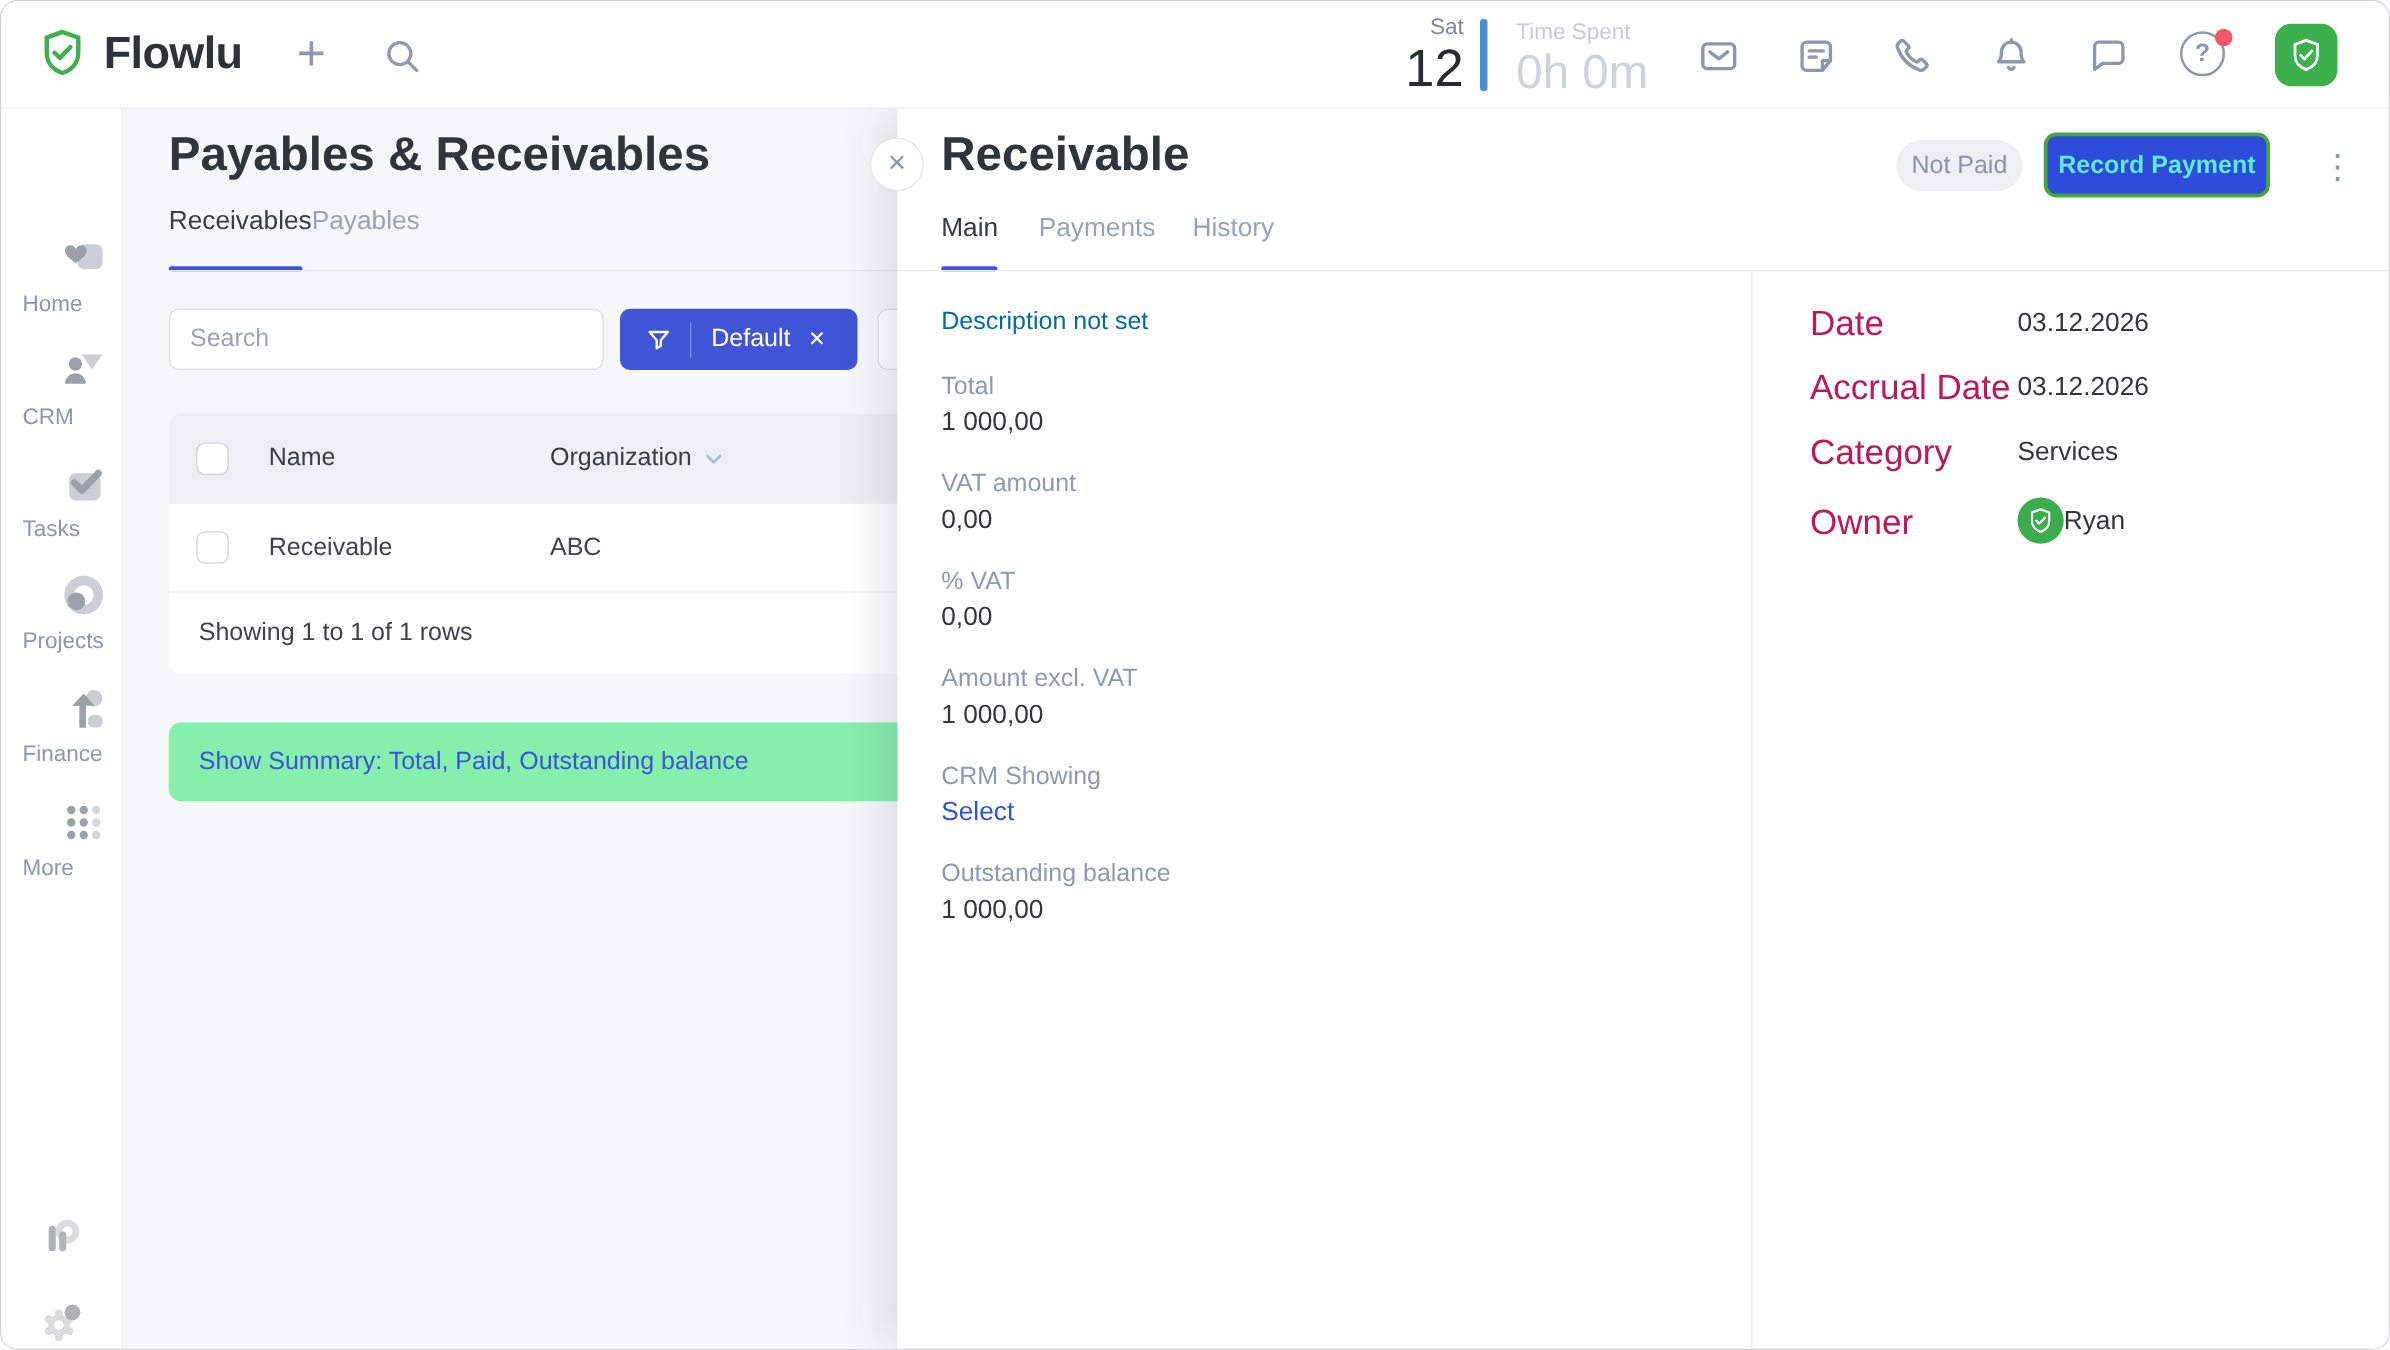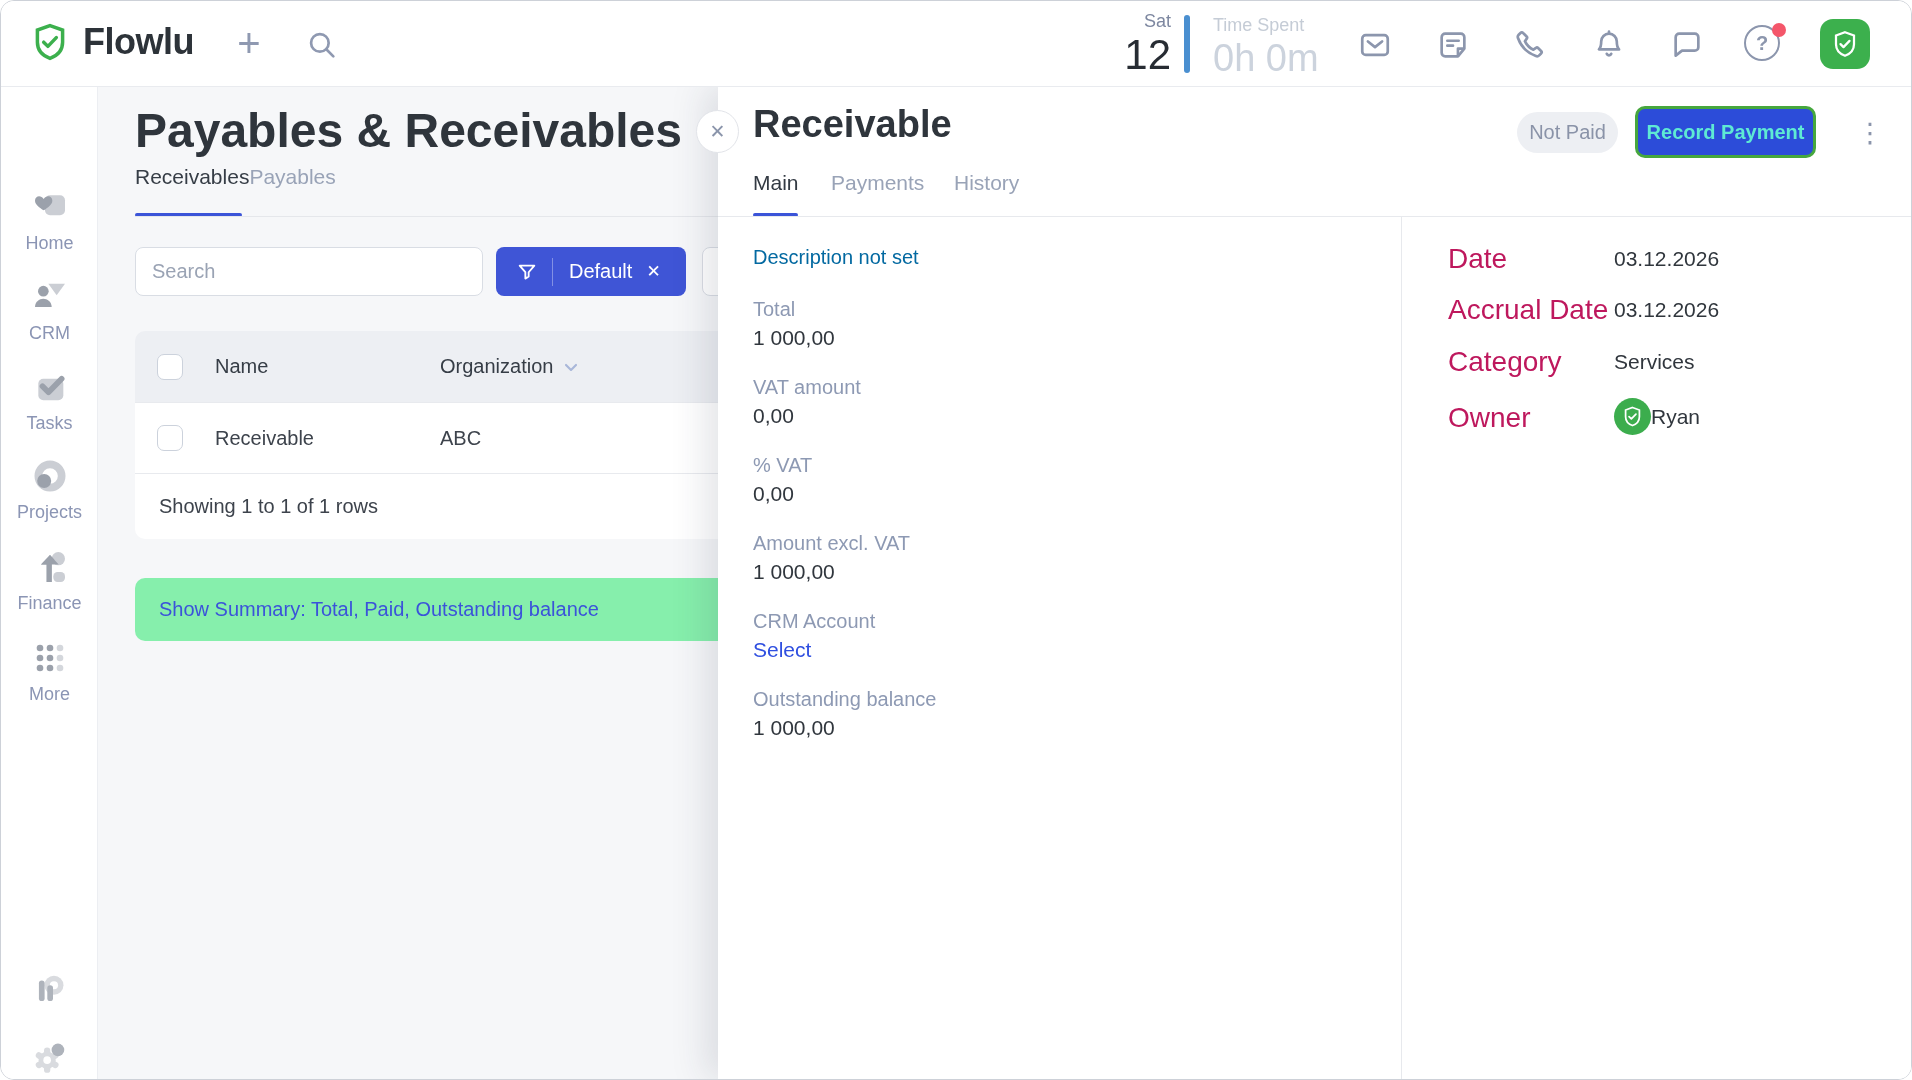--- a/index.html
+++ b/index.html
@@ -29,28 +29,28 @@
                  display:flex; align-items:center; justify-content:center;
                  font-size:20px; font-weight:700; color:#8c96ad; }
   .help-dot { position:absolute; right:-2px; top:-2px; width:14px; height:14px; background:#f4566a;
               border-radius:50%; }
   .tb-avatar { position:absolute; left:1819px; top:18px; width:50px; height:50px; background:#3cb04d;
                border-radius:13px; display:flex; align-items:center; justify-content:center; cursor:pointer; }
 
   
   .sidebar { position:absolute; left:0; top:86px; bottom:0; width:97px; background:#fff;
              border-right:1px solid #eceef2; z-index:10; }
-  .side-item { position:absolute; left:0; width:97px; text-align:center; cursor:pointer; }
+  .side-item { position:absolute; left:17px; width:97px; text-align:left; cursor:pointer; }
   .side-item svg { display:block; margin:0 auto; }
   .side-label { font-size:18px; color:#8b95b4; margin-top:6px; }
   .side-bottom { position:absolute; left:0; width:97px; text-align:center; cursor:pointer; }
 
   
   .list-panel { position:absolute; left:97px; top:86px; right:0; bottom:0; background:#f6f7f9; }
-  .lp-title { position:absolute; left:37px; top:16px; font-size:48px; font-weight:700; color:#2f353c; }
+  .lp-title { position:absolute; left:37px; top:16px; font-size:38px; font-weight:700; color:#2f353c; }
   .lp-tabs { position:absolute; left:37px; top:78px; display:flex; }
   .lp-tab { font-size:21px; color:#99a3b7; cursor:pointer; }
   .lp-tab.active { color:#363d46; font-weight:500; }
   .lp-underline { position:absolute; left:37px; top:126px; width:107px; height:4px; background:#3b54d8; border-radius:2px; }
   .lp-tabline { position:absolute; left:37px; top:129px; width:1000px; height:1px; background:#e5e7eb; }
   .lp-search { position:absolute; left:37px; top:160px; width:348px; height:49px; background:#fff;
                border:1px solid #d9dde4; border-radius:8px; font-size:20px; color:#3d434c;
                padding:0 16px; outline:none; font-family:inherit; }
   .lp-search::placeholder { color:#9aa3b4; }
   .filter-btn { position:absolute; left:398px; top:160px; width:190px; height:49px; background:#3f55d6;
@@ -344,21 +344,21 @@
     </div>
     <div class="field-group" style="top:366px">
       <div class="fg-label">% VAT</div>
       <div class="fg-value">0,00</div>
     </div>
     <div class="field-group" style="top:444px">
       <div class="fg-label">Amount excl. VAT</div>
       <div class="fg-value">1 000,00</div>
     </div>
     <div class="field-group" style="top:522px">
-      <div class="fg-label">CRM Account</div>
+      <div class="fg-label">CRM Showing</div>
       <div class="fg-value link">Select</div>
     </div>
     <div class="field-group" style="top:600px">
       <div class="fg-label">Outstanding balance</div>
       <div class="fg-value">1 000,00</div>
     </div>
 
     <div class="v-divider"></div>
 
     <div class="meta-label" style="top:159px">Date</div>

